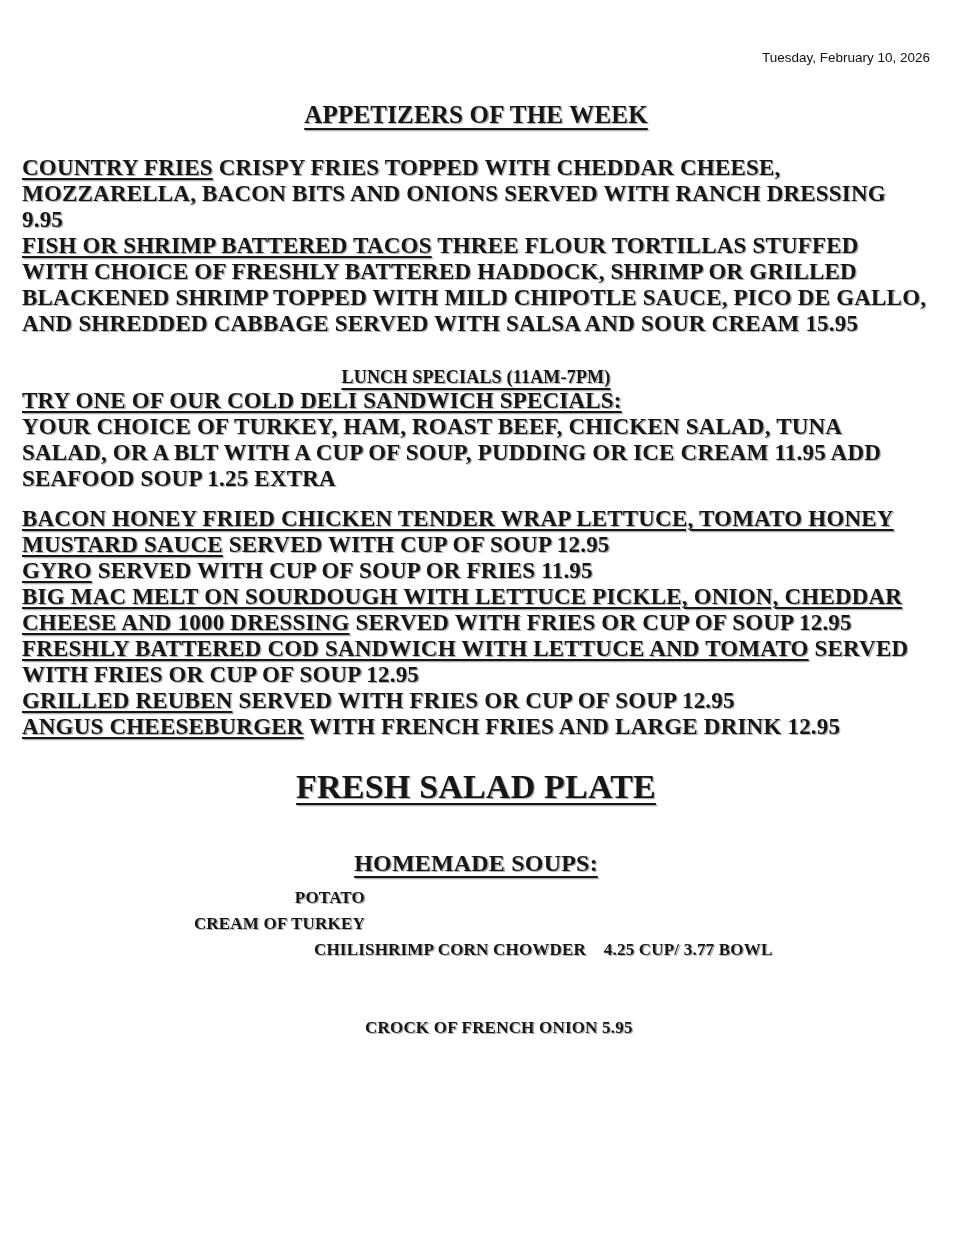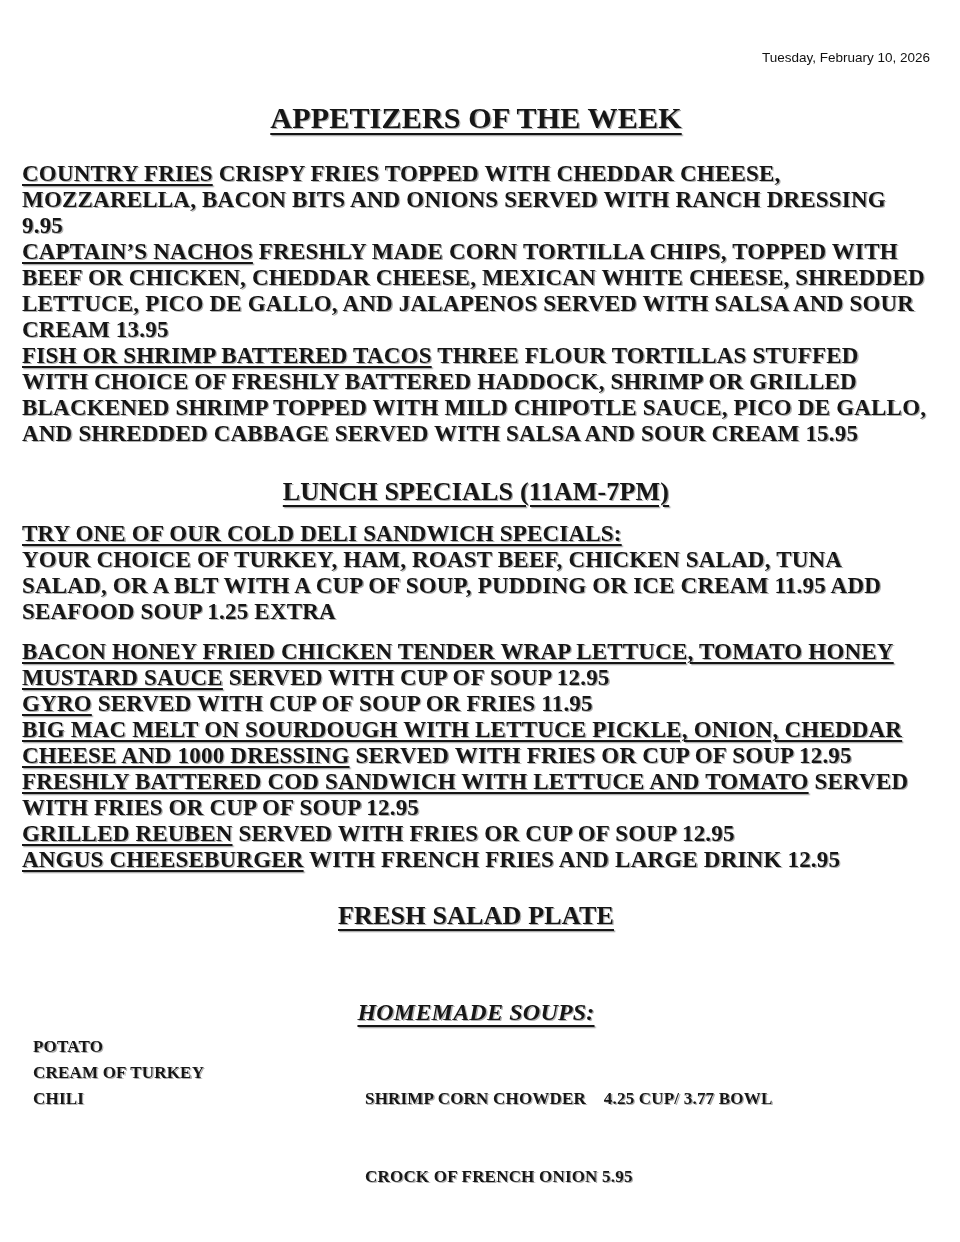--- a/index.html
+++ b/index.html
@@ -25,58 +25,57 @@
     font-weight: bold;
     text-shadow: 1.3px 1.3px 0 rgba(110,110,110,0.55);
     letter-spacing: 0.2px;
   }
   .heading { text-align: center; }
   .heading .hu {
     text-decoration: underline;
     text-decoration-thickness: 2px;
     text-underline-offset: 5px;
   }
-  .h1 { font-size: 30px; margin: 36px 0 26px 0; }
-  .h2 { font-size: 26px; margin: 30px 0 14px 0; }
-  .h3 { font-size: 26px; margin: 28px 0 8px 0; }
-  .h4 { font-size: 24px; margin: 68px 0 8px 0; font-style: italic; }
+  .h1 { font-size: 25px; margin: 36px 0 26px 0; }
+  .h2 { font-size: 18px; margin: 30px 0 0 0; }
+  .h3 { font-size: 34px; margin: 28px 0 8px 0; }
+  .h4 { font-size: 24px; margin: 44px 0 8px 0; }
   .item {
     font-size: 23px;
     line-height: 26px;
     margin: 0;
   }
   .lead {
     text-decoration: underline;
     text-decoration-thickness: 1.8px;
     text-underline-offset: 3px;
   }
   .gap-above { margin-top: 14px; }
   .soups-row {
     display: flex;
     padding-left: 11px;
     font-size: 17px;
     line-height: 26px;
   }
-  .soup-col-left { width: 332px; flex: 0 0 auto; }
+  .soup-col-left { width: 332px; flex: 0 0 auto; text-align: right; }
   .soup-col-right { flex: 1 1 auto; white-space: pre-wrap; }
   .soup-line { white-space: pre-wrap; }
 </style>
 </head>
 <body>
 
 <div class="page">
 
   <div class="doc-date">Tuesday, February 10, 2026</div>
 
   <div class="menu">
 
     <div class="heading h1"><span class="hu">APPETIZERS OF THE WEEK</span></div>
 
     <p class="item"><span class="lead">COUNTRY FRIES</span><span> CRISPY FRIES TOPPED WITH CHEDDAR CHEESE, MOZZARELLA, BACON BITS AND ONIONS SERVED WITH RANCH DRESSING 9.95</span></p>
-    <p class="item"><span class="lead">CAPTAIN’S NACHOS</span><span> FRESHLY MADE CORN TORTILLA CHIPS, TOPPED WITH BEEF OR CHICKEN, CHEDDAR CHEESE, MEXICAN WHITE CHEESE, SHREDDED LETTUCE, PICO DE GALLO, AND JALAPENOS SERVED WITH SALSA AND SOUR CREAM 13.95</span></p>
     <p class="item"><span class="lead">FISH OR SHRIMP BATTERED TACOS</span><span> THREE FLOUR TORTILLAS STUFFED WITH CHOICE OF FRESHLY BATTERED HADDOCK, SHRIMP OR GRILLED BLACKENED SHRIMP TOPPED WITH MILD CHIPOTLE SAUCE, PICO DE GALLO, AND SHREDDED CABBAGE SERVED WITH SALSA AND SOUR CREAM 15.95</span></p>
 
     <div class="heading h2"><span class="hu">LUNCH SPECIALS (11AM-7PM)</span></div>
 
     <p class="item"><span class="lead">TRY ONE OF OUR COLD DELI SANDWICH SPECIALS:</span></p>
     <p class="item"><span>YOUR CHOICE OF TURKEY, HAM, ROAST BEEF, CHICKEN SALAD, TUNA SALAD, OR A BLT WITH A CUP OF SOUP, PUDDING OR ICE CREAM 11.95 ADD SEAFOOD SOUP 1.25 EXTRA</span></p>
 
     <p class="item gap-above"><span class="lead">BACON HONEY FRIED CHICKEN TENDER WRAP LETTUCE, TOMATO HONEY MUSTARD SAUCE</span><span> SERVED WITH CUP OF SOUP 12.95</span></p>
     <p class="item"><span class="lead">GYRO</span><span> SERVED WITH CUP OF SOUP OR FRIES 11.95</span></p>
     <p class="item"><span class="lead">BIG MAC MELT ON SOURDOUGH WITH LETTUCE PICKLE, ONION, CHEDDAR CHEESE AND 1000 DRESSING</span><span> SERVED WITH FRIES OR CUP OF SOUP 12.95</span></p>

